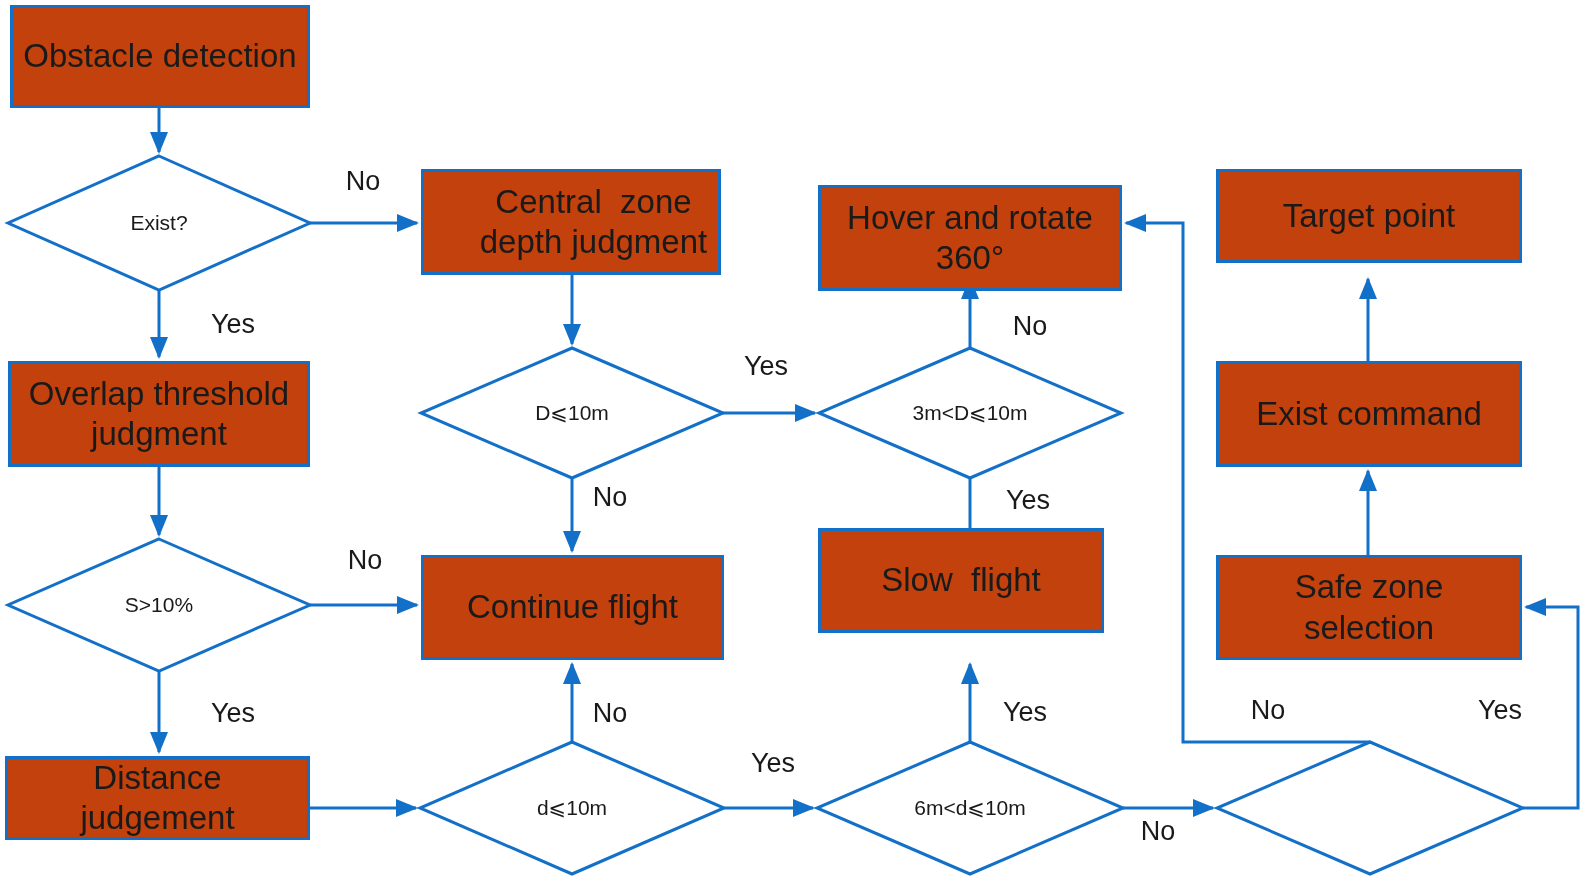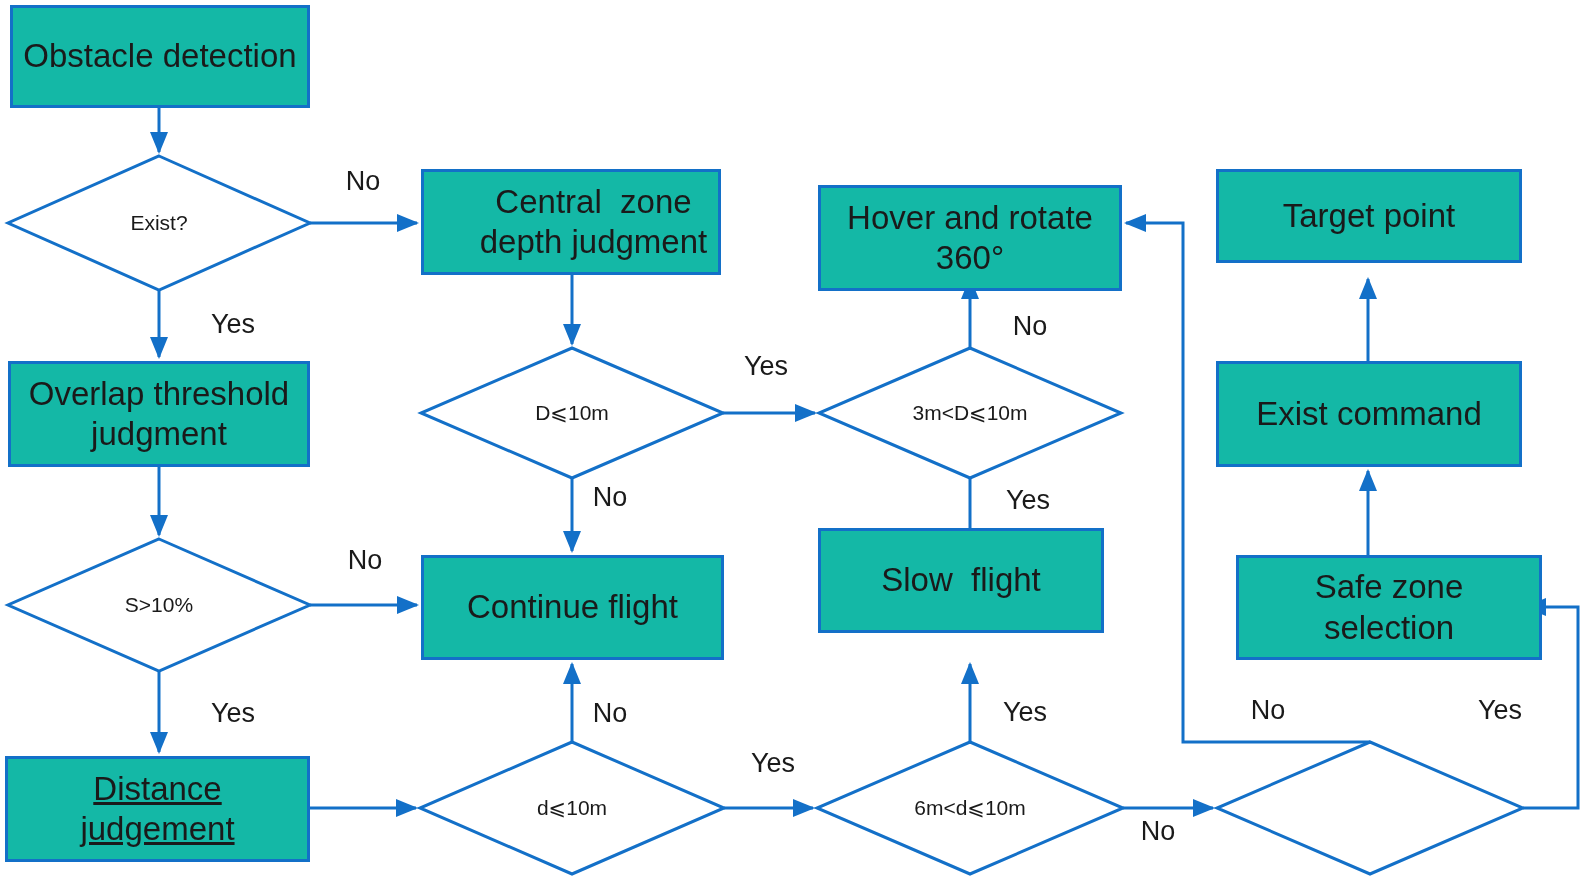--- a/index.html
+++ b/index.html
@@ -16,21 +16,21 @@
     overflow:hidden;
   }
   svg.wires{position:absolute;left:0;top:0;width:1583px;height:881px;}
   svg.wires path{fill:none;stroke:var(--accent);stroke-width:3;}
   svg.wires polygon{fill:#fff;stroke:var(--accent);stroke-width:3;}
   svg.wires marker path{fill:var(--accent);stroke:none;}
   .node{
     position:absolute;
     box-sizing:border-box;
     border:3px solid var(--accent);
-    background:#14b8a6;
+    background:#c2410c;
     display:flex;align-items:center;justify-content:center;
     text-align:center;
     font-size:33px;line-height:1.22;
     white-space:pre-wrap;
   }
   .dlabel{
     position:absolute;
     transform:translate(-50%,-50%);
     font-size:21px;line-height:1.2;
     white-space:pre-wrap;text-align:right;
@@ -88,23 +88,23 @@
   <div class="node" style="left:421px;top:169px;width:300px;height:106px;padding-left:45px;">Central  zone
 depth judgment</div>
   <div class="node" style="left:818px;top:169px;width:304px;height:106px;margin-top:16px;">Hover and rotate
 360°</div>
   <div class="node" style="left:1216px;top:169px;width:306px;height:94px;">Target point</div>
   <div class="node" style="left:8px;top:361px;width:302px;height:106px;">Overlap threshold
 judgment</div>
   <div class="node" style="left:1216px;top:361px;width:306px;height:106px;">Exist command</div>
   <div class="node" style="left:421px;top:555px;width:303px;height:105px;">Continue flight</div>
   <div class="node" style="left:818px;top:528px;width:286px;height:105px;text-align:center;">Slow  flight</div>
-  <div class="node" style="left:1216px;top:555px;width:306px;height:105px;margin-left:20px;">Safe zone
+  <div class="node" style="left:1216px;top:555px;width:306px;height:105px;">Safe zone
 selection</div>
-  <div class="node" style="left:5px;top:756px;width:305px;height:106px;text-decoration:underline;">Distance
+  <div class="node" style="left:5px;top:756px;width:305px;height:84px;">Distance
 judgement</div>
 
   <div class="dlabel" style="left:159px;top:223px;">Exist?</div>
   <div class="dlabel" style="left:572px;top:413px;">D⩽10m</div>
   <div class="dlabel" style="left:970px;top:413px;">3m&lt;D⩽10m</div>
   <div class="dlabel" style="left:159px;top:605px;">S&gt;10%</div>
   <div class="dlabel" style="left:572px;top:808px;">d⩽10m</div>
   <div class="dlabel" style="left:970px;top:808px;">6m&lt;d⩽10m</div>
 
   <span class="elabel" style="left:363px;top:181px;">No</span>

